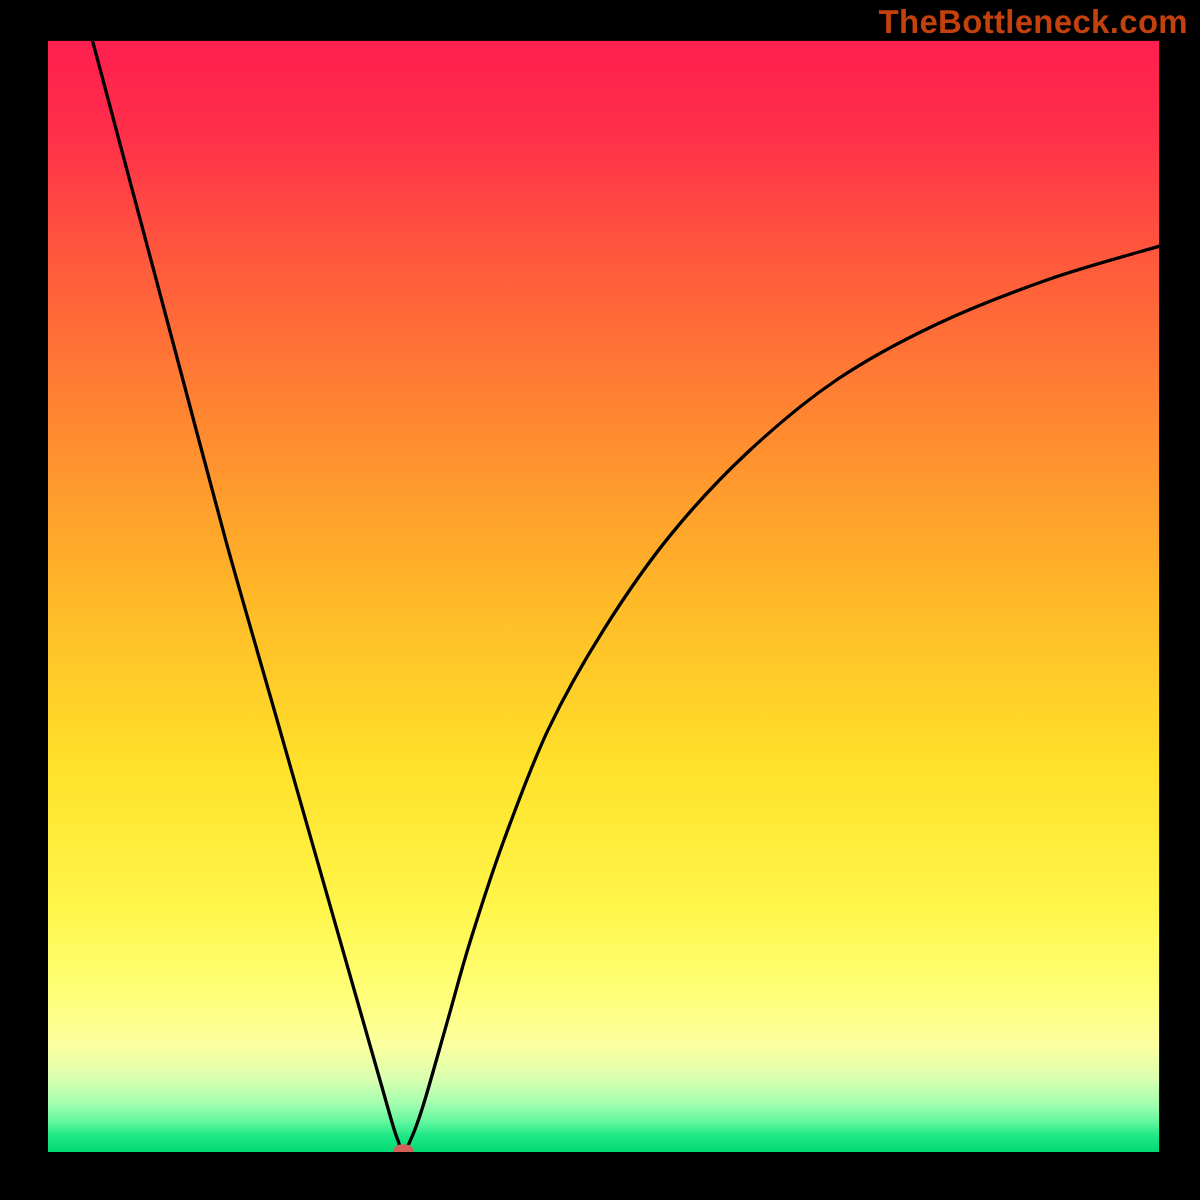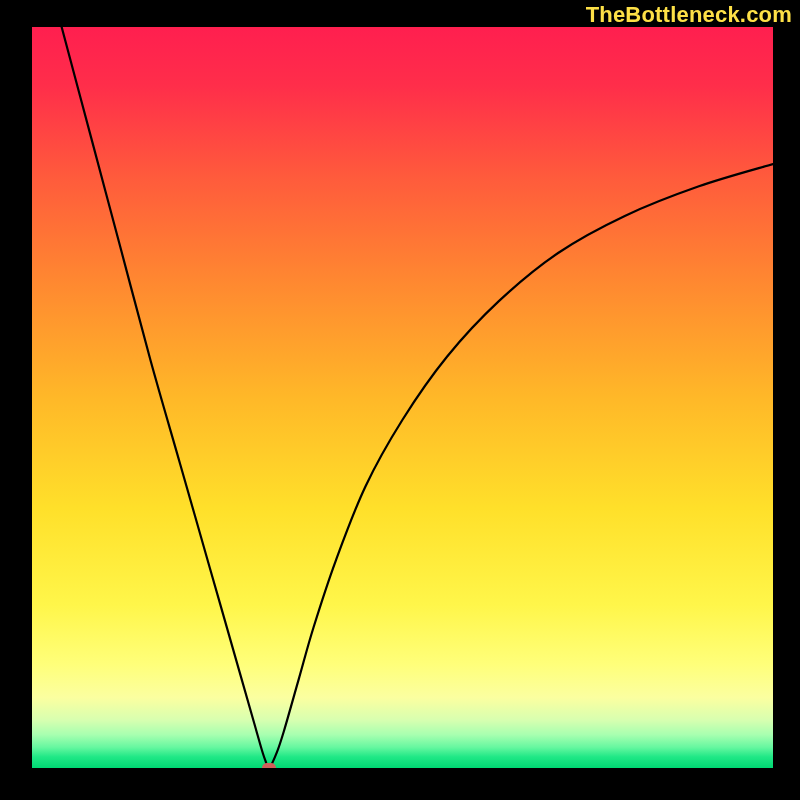--- a/index.html
+++ b/index.html
@@ -14,21 +14,21 @@
   .frame {
     position: relative;
     width: 800px;
     height: 800px;
     background: #000;
   }
   .watermark {
     position: absolute;
     top: 2px;
     right: 8px;
-    color: #fde047;
+    color: #c2410c;
     font-size: 22px;
     font-weight: 600;
     letter-spacing: 0.2px;
     z-index: 10;
     user-select: none;
   }
   .plot-area {
     position: absolute;
     left: 32px;
     top: 27px;

